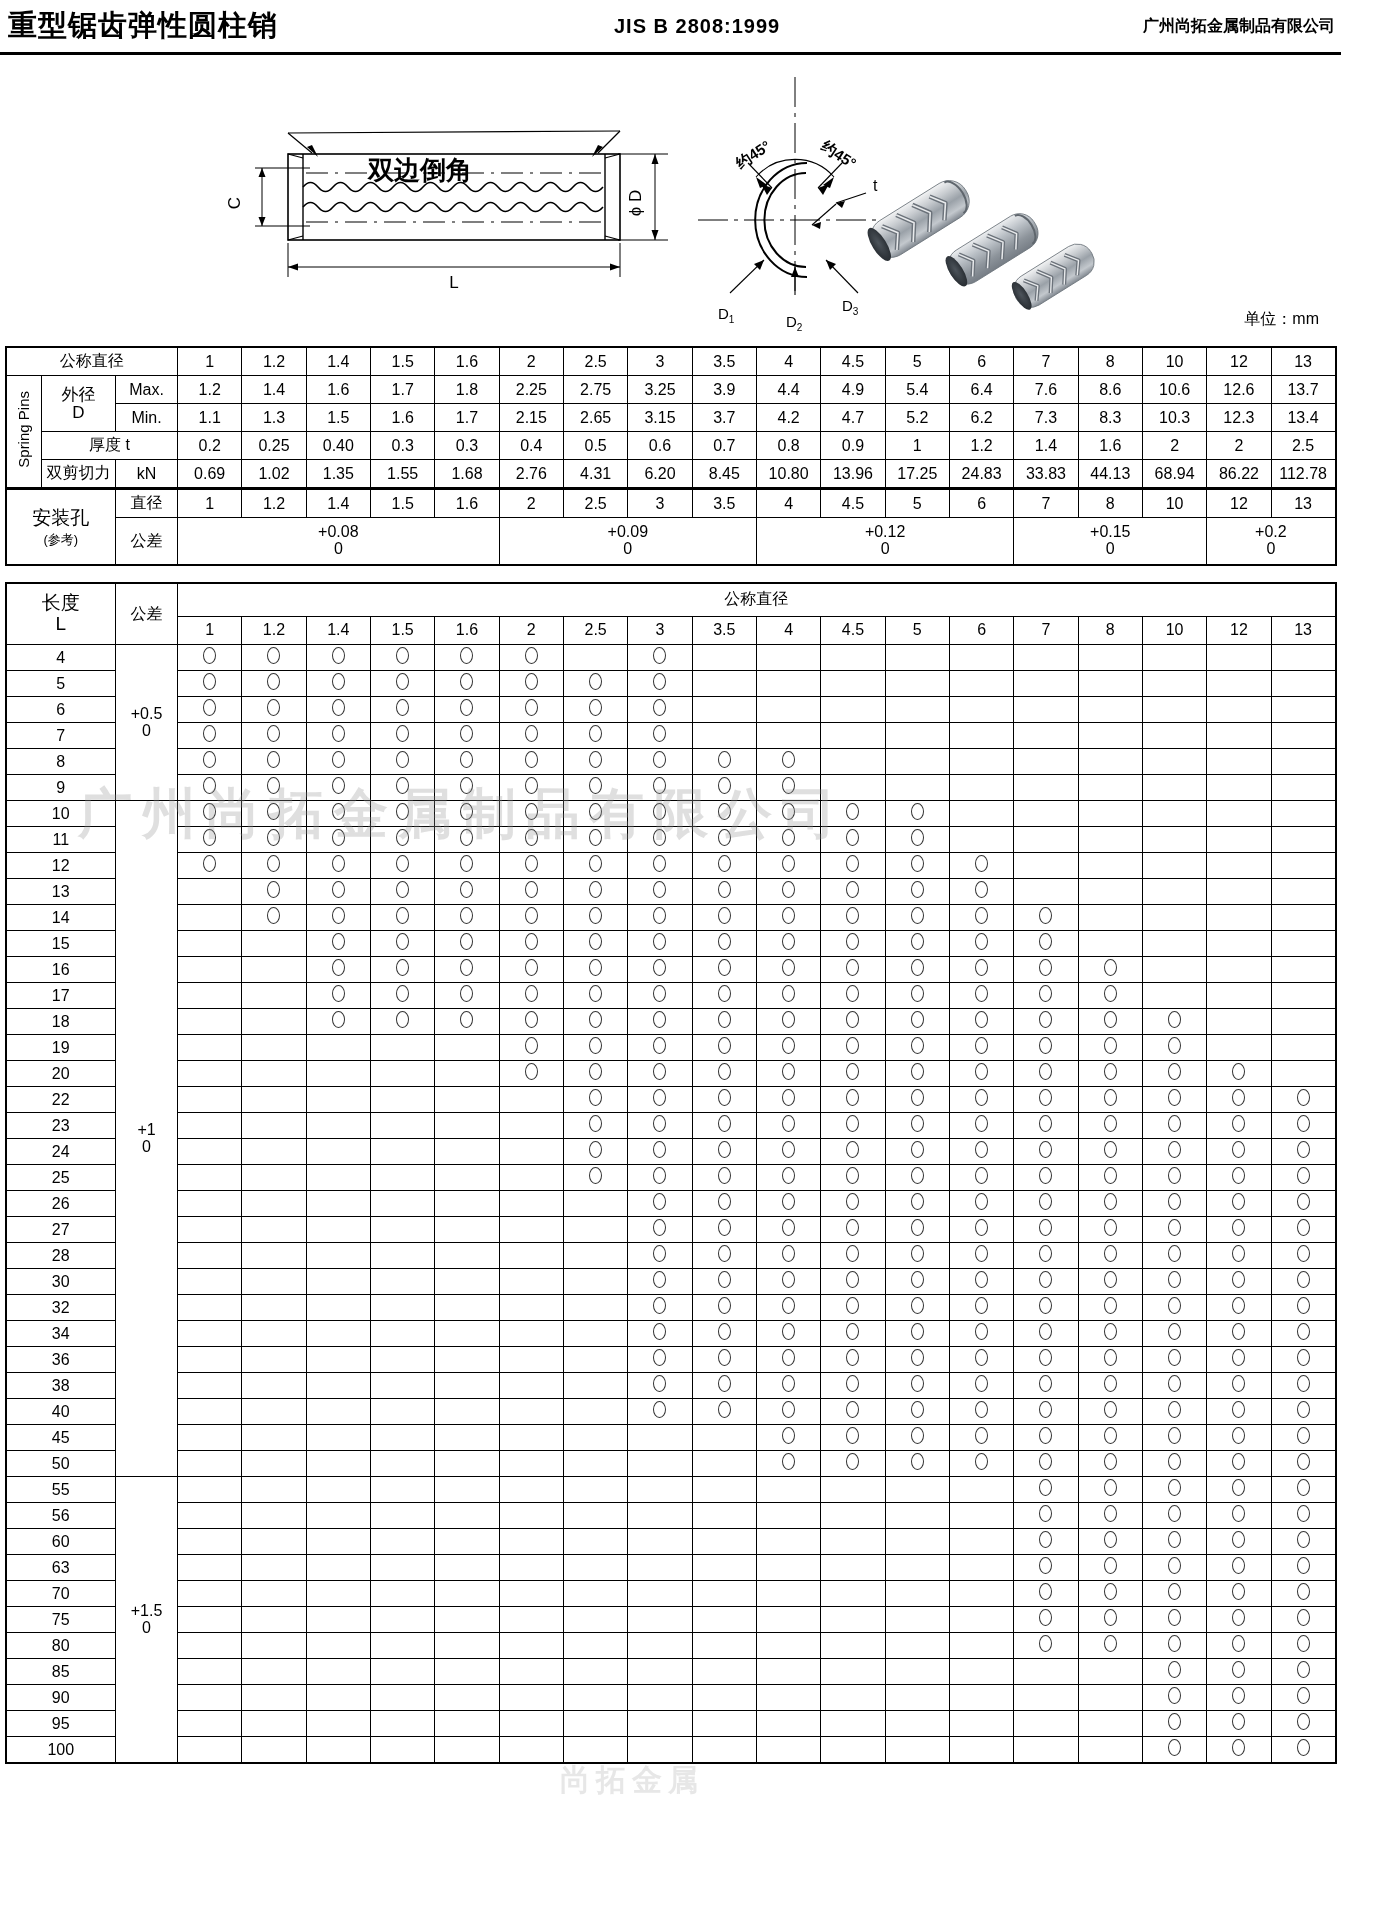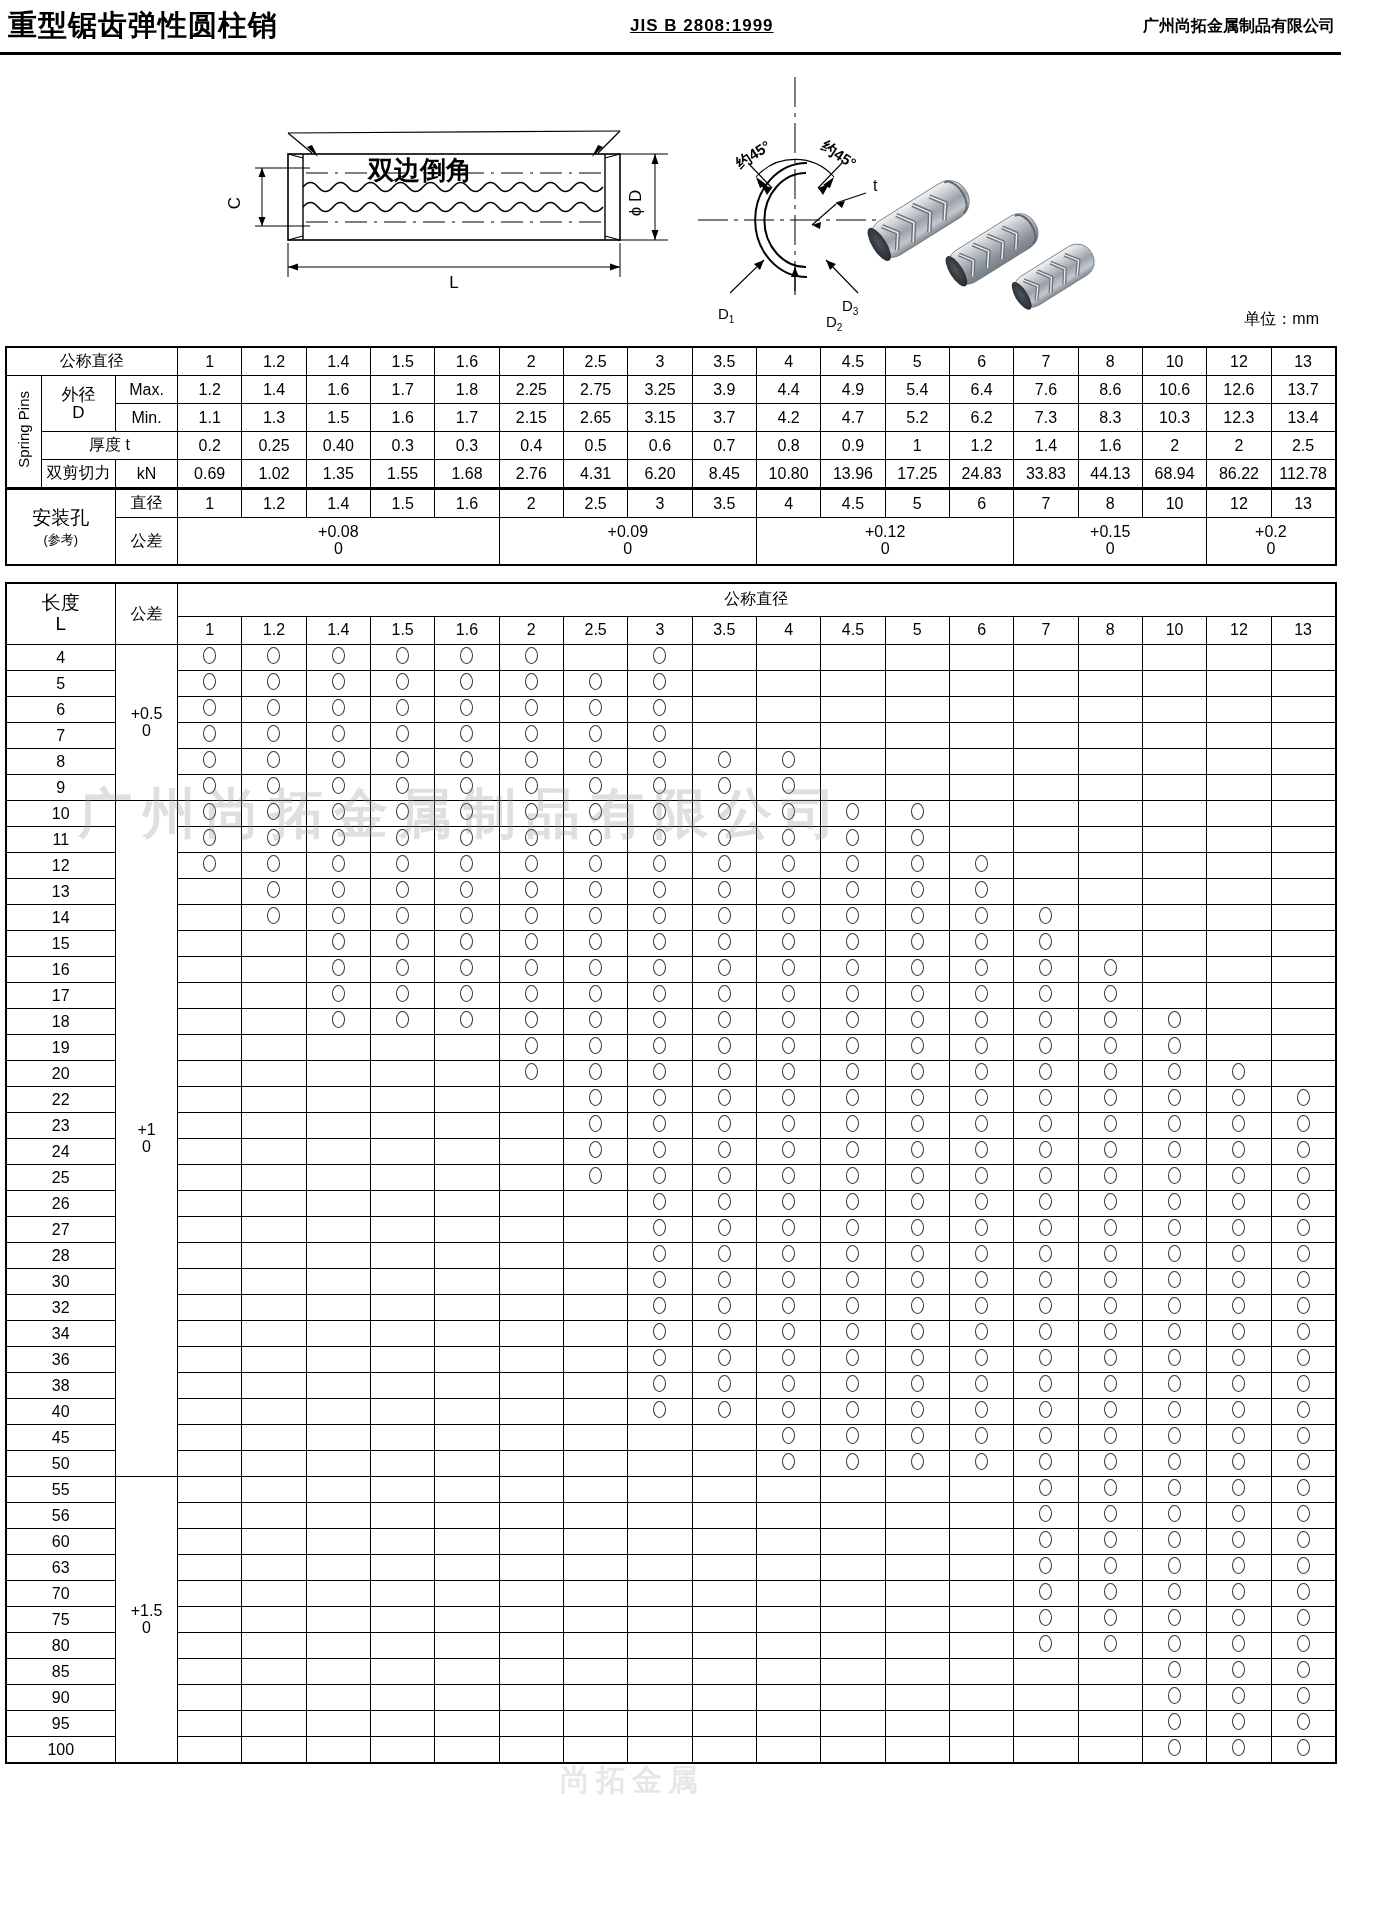--- a/index.html
+++ b/index.html
@@ -17,22 +17,22 @@
     position:relative;
     height:52px;
     border-bottom:3px solid #000;
     display:flex;align-items:center;
   }
   .header-title{
     font-size:29px;font-weight:bold;letter-spacing:1px;
     margin-left:8px;white-space:nowrap;
   }
   .header-std{
-    position:absolute;left:630px;top:50%;transform:translateY(-50%);
-    font-size:17px;font-weight:bold;letter-spacing:1px;white-space:nowrap;text-decoration:underline;
+    position:absolute;left:614px;top:50%;transform:translateY(-50%);
+    font-size:20px;font-weight:bold;letter-spacing:1px;white-space:nowrap;
   }
   .header-company{
     position:absolute;right:6px;top:50%;transform:translateY(-50%);
     font-size:16px;font-weight:bold;white-space:nowrap;
   }
 
   
   .drawing{position:relative;height:240px;}
   .caption-double-chamfer{
     position:absolute;left:368px;top:98px;
@@ -214,21 +214,21 @@
         <path d="M136 205 L146 209 L140 215 Z" fill="#000" stroke="none"></path>
       </g>
       <text x="66" y="104" font-size="15" font-weight="bold" font-family="Liberation Sans, sans-serif" text-anchor="middle" transform="rotate(-33 66 104)">约45°</text>
       <text x="146" y="104" font-size="15" font-weight="bold" font-family="Liberation Sans, sans-serif" text-anchor="middle" transform="rotate(33 146 104)">约45°</text>
       <text x="183" y="136" font-size="16" font-family="Liberation Sans, sans-serif">t</text>
     </svg>
 
     <div style="position:absolute;left:718px;top:250px;font-size:15px;">
       <span>D</span><sub style="font-size:10px">1</sub>
     </div>
-    <div style="position:absolute;left:826px;top:258px;font-size:15px;">
+    <div style="position:absolute;left:786px;top:258px;font-size:15px;">
       <span>D</span><sub style="font-size:10px">2</sub>
     </div>
     <div style="position:absolute;left:842px;top:242px;font-size:15px;">
       <span>D</span><sub style="font-size:10px">3</sub>
     </div>
 
     <svg class="photo" viewBox="0 0 240 160">
       <defs>
         <linearGradient id="steel" x1="0" y1="0" x2="0" y2="1">
           <stop offset="0%" stop-color="#f2f3f4"></stop>

